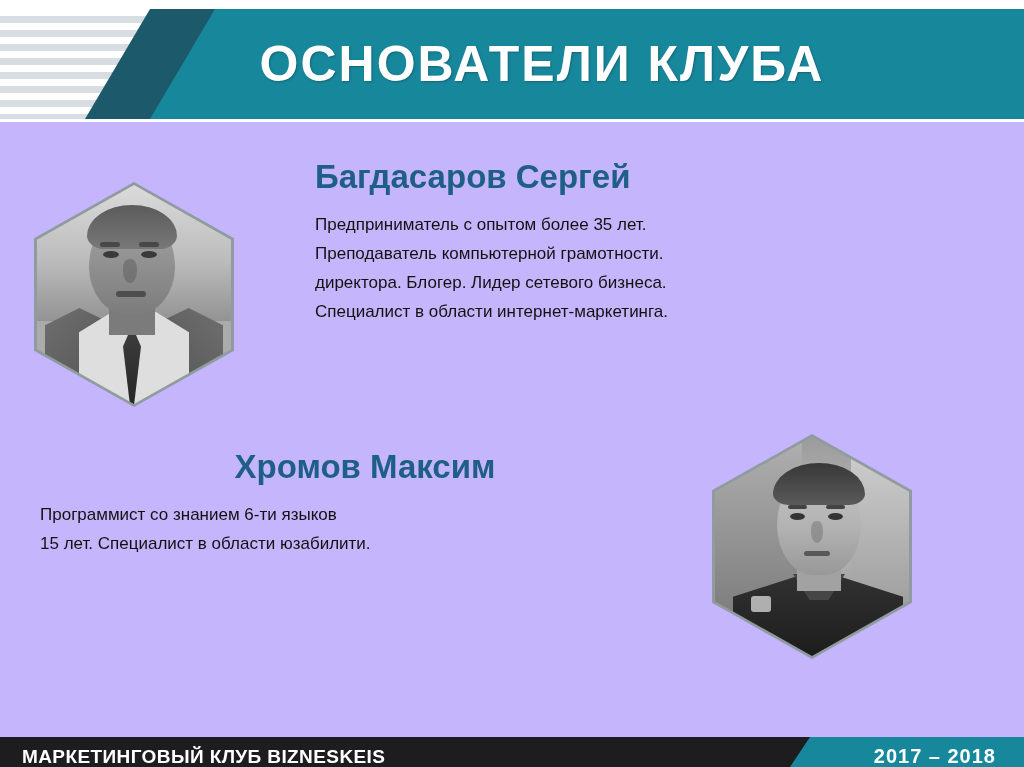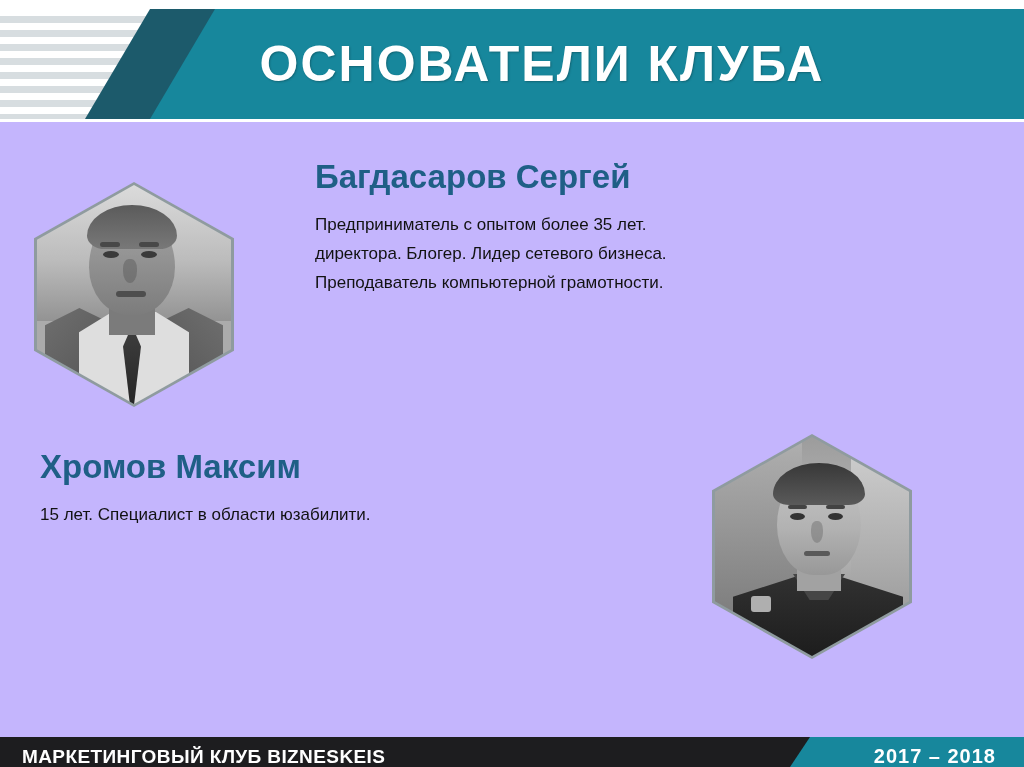--- a/index.html
+++ b/index.html
@@ -319,21 +319,21 @@
     top: 326px;
     width: 660px;
   }
   .name {
     color: #1f5f86;
     font-weight: bold;
     font-size: 33px;
     margin: 0 0 14px 0;
   }
   .name-1 { text-align: left; }
-  .name-2 { text-align: left; padding-right: 10px; }
+  .name-2 { text-align: center; padding-right: 10px; }
   .desc {
     color: #121212;
     font-size: 17px;
     line-height: 29px;
     margin: 0;
   }
   .desc div { white-space: nowrap; }
 
   
   .footer {
@@ -412,22 +412,23 @@
           <div class="p1-nose"></div>
           <div class="p1-mouth"></div>
         </div>
       </div>
     </div>
 
     <div class="block1">
       <p class="name name-1">Багдасаров Сергей</p>
       <div class="desc">
         <div>Предприниматель с опытом более 35 лет.</div>
+        <div>Преподаватель компьютерной грамотности.</div>
         <div>директора. Блогер. Лидер сетевого бизнеса.</div>
-        <div>Преподаватель компьютерной грамотности.</div>
+        <div>Специалист в области интернет-маркетинга.</div>
       </div>
     </div>
 
     <div class="hex hex2">
       <div class="hex-border"></div>
       <div class="hex-photo">
         <div class="p2">
           <div class="p2-bg-l"></div>
           <div class="p2-bg-r"></div>
           <div class="p2-shirt"></div>
@@ -442,20 +443,21 @@
           <div class="p2-eye-r"></div>
           <div class="p2-nose"></div>
           <div class="p2-mouth"></div>
         </div>
       </div>
     </div>
 
     <div class="block2">
       <p class="name name-2">Хромов Максим</p>
       <div class="desc">
+        <div>Программист со знанием 6-ти языков</div>
         <div>15 лет. Специалист в области юзабилити.</div>
       </div>
     </div>
 
   </div>
 
   <div class="footer">
     <div class="footer-teal"></div>
     <div class="footer-text">МАРКЕТИНГОВЫЙ КЛУБ  BIZNESKEIS</div>
     <div class="footer-years">2017 – 2018</div>

